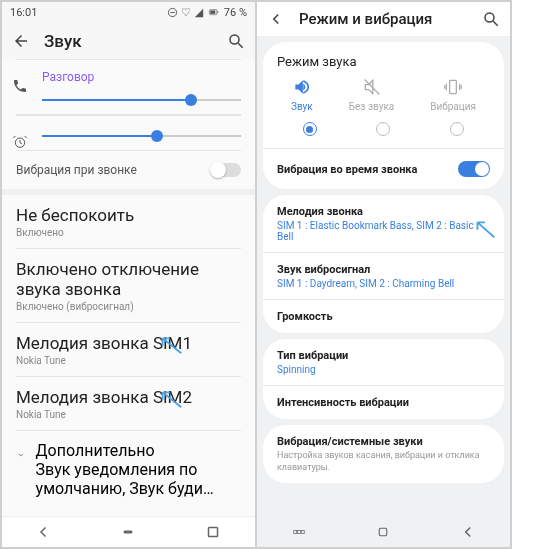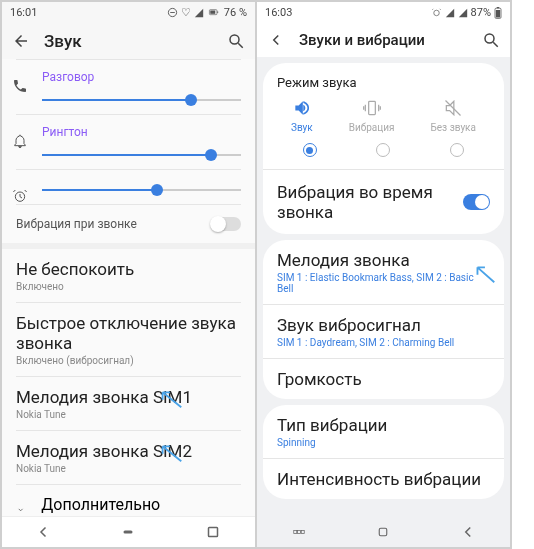--- a/index.html
+++ b/index.html
@@ -24,33 +24,33 @@
 .thumb{position:absolute;top:4px;width:12px;height:12px;border-radius:50%;background:#3a7fe0}
 .row{padding:10px 14px;background:#fff;border-bottom:0}
 .p1 .row{background:transparent}
 .row .t1{font-size:17px;color:#222;margin-bottom:2px}
 .row .t2{font-size:10px;color:#888}
 .toggle-row{display:flex;align-items:center;justify-content:space-between;padding:12px 14px}
 .tg{width:30px;height:14px;border-radius:7px;background:#ddd;position:relative}
 .tg .kn{width:16px;height:16px;border-radius:50%;background:#fff;position:absolute;top:-1px;left:-1px;box-shadow:0 1px 2px rgba(0,0,0,.3)}
 .sep{height:1px;background:#e5e5e5;margin:0 14px}
 .bigsep{height:6px;background:#f0f0f0}
-.exp{display:flex;align-items:flex-start;padding:10px 14px;gap:16px}
+.exp{display:flex;align-items:flex-start;padding:10px 14px;gap:10px}
 .exp .ex-ic{width:16px;margin-top:4px;color:#555}
 .arrow{position:absolute;width:28px;height:28px;pointer-events:none}
 .arrow svg{width:100%;height:100%;stroke:#4aa3e8;stroke-width:2;fill:none}
 .navbar{display:flex;justify-content:space-around;align-items:center;padding:6px 0;border-top:1px solid #eee;background:#fff}
 .navbar .nb{width:18px;height:18px;color:#666}
 
 .p2{background:#f0f1f3}
 .p2 .hdr{background:#fff}
 .p2 .status{background:#fff}
 .card{background:#fff;border-radius:23px;margin:6px 6px;padding:0;overflow:hidden}
 .card .sect{padding:10px 14px}
-.card .t1{font-size:17px;color:#222;font-weight:400}
+.card .t1{font-size:11px;color:#222;font-weight:700}
 .card .sub{font-size:10px;color:#3a7fe0;margin-top:2px}
 .card .subg{font-size:9px;color:#999;margin-top:2px;line-height:1.3}
 .modehdr{font-size:13px;color:#222;padding:12px 14px 4px;font-weight:400}
 .modes{display:flex;justify-content:space-around;padding:4px 10px 8px}
 .mode{display:flex;flex-direction:column;align-items:center;gap:4px;font-size:10px;color:#aaa}
 .mode.active{color:#3a7fe0}
 .mode .mic{width:20px;height:20px}
 .radios{display:flex;justify-content:space-around;padding:2px 10px 12px}
 .rad{width:14px;height:14px;border:1.5px solid #bbb;border-radius:50%;position:relative}
 .rad.sel{border-color:#3a7fe0}
@@ -107,31 +107,20 @@
               <path d="M6.6 10.8c1.4 2.8 3.8 5.1 6.6 6.6l2.2-2.2c.3-.3.7-.4 1-.2 1.1.4 2.4.6 3.6.6.6 0 1 .4 1 1V20c0 .6-.4 1-1 1C10.6 21 3 13.4 3 4c0-.6.4-1 1-1h3.4c.6 0 1 .4 1 1 0 1.2.2 2.5.6 3.6.1.4 0 .8-.2 1l-2.2 2.2z" fill="currentColor"></path>
             </svg></span>
       <div class="lbl">Разговор</div>
       <div class="slider">
             <div class="track"></div>
             <div class="fill" style="width:75%"></div>
             <div class="thumb" style="left:calc(75% - 6px)"></div>
           </div>
     </div>
     <div class="sep"></div>
-    <div class="slot">
-      <span class="rowic"><svg viewBox="0 0 24 24">
-              <path d="M12 22c1.1 0 2-.9 2-2h-4c0 1.1.9 2 2 2zm6-6V11c0-3.1-2.1-5.6-5-6.3V4c0-.6-.4-1-1-1s-1 .4-1 1v.7C8.1 5.4 6 7.9 6 11v5l-2 2v1h16v-1l-2-2z" fill="none" stroke="currentColor" stroke-width="1.5"></path>
-            </svg></span>
-      <div class="lbl">Рингтон</div>
-      <div class="slider">
-            <div class="track"></div>
-            <div class="fill" style="width:85%"></div>
-            <div class="thumb" style="left:calc(85% - 6px)"></div>
-          </div>
-    </div>
     <div class="sep"></div>
     <div class="slot">
       <span class="rowic"><svg viewBox="0 0 24 24">
               <circle cx="12" cy="13" r="7" fill="none" stroke="currentColor" stroke-width="1.5"></circle>
               <path d="M12 9v4l3 2M5 3L2 6M22 6l-3-3" fill="none" stroke="currentColor" stroke-width="1.5"></path>
             </svg></span>
       <div class="slider">
             <div class="track"></div>
             <div class="fill" style="width:58%"></div>
             <div class="thumb" style="left:calc(58% - 6px)"></div>
@@ -144,21 +133,21 @@
             <span class="kn"></span>
           </span>
     </div>
     <div class="bigsep"></div>
     <div class="row">
       <div class="t1">Не беспокоить</div>
       <div class="t2">Включено</div>
     </div>
     <div class="sep"></div>
     <div class="row">
-      <div class="t1">Быстрое отключение звука звонка</div>
+      <div class="t1">Включено отключение звука звонка</div>
       <div class="t2">Включено (вибросигнал)</div>
     </div>
     <div class="sep"></div>
     <div class="row" style="position:relative">
       <div class="t1">Мелодия звонка SIM1</div>
       <div class="t2">Nokia Tune</div>
       <span class="arrow" style="right:70px;top:6px"><svg viewBox="0 0 30 30">
               <path d="M26 26 L6 10 M6 10 L6 18 M6 10 L14 10"></path>
             </svg></span>
     </div>
@@ -188,78 +177,57 @@
     <span class="nb"><svg viewBox="0 0 24 24">
             <rect x="6" y="10" width="12" height="4" rx="2" fill="currentColor"></rect>
           </svg></span>
     <span class="nb"><svg viewBox="0 0 24 24">
             <rect x="6" y="6" width="12" height="12" rx="1" fill="none" stroke="currentColor" stroke-width="2"></rect>
           </svg></span>
   </div>
 </div>
 
 <div class="phone p2">
-  <div class="status">
-    <span>16:03</span>
-    <span class="right">
-      <svg viewBox="0 0 24 24" width="11" height="11">
-            <circle cx="12" cy="13" r="6" fill="none" stroke="#555" stroke-width="1.5"></circle>
-            <path d="M5 4l-2 2M21 6l-2-2" stroke="#555" stroke-width="1.5"></path>
-          </svg>
-      <svg viewBox="0 0 24 24" width="10" height="10">
-            <path d="M2 22h20V2z" fill="#555"></path>
-          </svg>
-      <svg viewBox="0 0 24 24" width="10" height="10">
-            <path d="M2 22h20V2z" fill="#555"></path>
-          </svg>
-      <span>87%</span>
-      <svg viewBox="0 0 12 20" width="8" height="12">
-            <rect x="1" y="2" width="10" height="17" rx="2" fill="none" stroke="#555" stroke-width="1.3"></rect>
-            <rect x="2.5" y="5" width="7" height="12.5" fill="#555"></rect>
-            <rect x="4" y="0" width="4" height="2" fill="#555"></rect>
-          </svg>
-    </span>
-  </div>
   <div class="hdr">
     <span class="ic">
           <svg viewBox="0 0 24 24">
             <path d="M15 6l-6 6 6 6" fill="none" stroke="currentColor" stroke-width="2"></path>
           </svg>
         </span>
-    <span class="ttl" style="font-size:15px">Звуки и вибрации</span>
+    <span class="ttl" style="font-size:15px">Режим и вибрация</span>
     <span class="ic">
           <svg viewBox="0 0 24 24">
             <circle cx="10" cy="10" r="6" fill="none" stroke="currentColor" stroke-width="2"></circle>
             <line x1="15" y1="15" x2="21" y2="21" stroke="currentColor" stroke-width="2"></line>
           </svg>
         </span>
   </div>
   <div class="content">
     <div class="card">
       <div class="modehdr">Режим звука</div>
       <div class="modes">
         <div class="mode active">
           <span class="mic"><svg viewBox="0 0 24 24">
                   <path d="M4 9v6h4l5 5V4L8 9H4zm12 3c0-1.8-1-3.3-2.5-4v8c1.5-.7 2.5-2.2 2.5-4zm-2.5-8v2c3 .9 5 3.6 5 6s-2 5.1-5 6v2c4-.9 7-4.1 7-8s-3-7.1-7-8z" fill="currentColor"></path>
                 </svg></span>
           <span>Звук</span>
         </div>
         <div class="mode">
           <span class="mic"><svg viewBox="0 0 24 24">
+                  <path d="M4 9v6h4l5 5V4L8 9H4z" fill="none" stroke="currentColor" stroke-width="1.5"></path>
+                  <line x1="3" y1="3" x2="21" y2="21" stroke="currentColor" stroke-width="1.5"></line>
+                </svg></span>
+          <span>Без звука</span>
+        </div>
+        <div class="mode">
+          <span class="mic"><svg viewBox="0 0 24 24">
                   <rect x="8" y="4" width="8" height="16" rx="1" fill="none" stroke="currentColor" stroke-width="1.5"></rect>
                   <path d="M4 8v8M2 10v4M20 8v8M22 10v4" stroke="currentColor" stroke-width="1.5"></path>
                 </svg></span>
           <span>Вибрация</span>
-        </div>
-        <div class="mode">
-          <span class="mic"><svg viewBox="0 0 24 24">
-                  <path d="M4 9v6h4l5 5V4L8 9H4z" fill="none" stroke="currentColor" stroke-width="1.5"></path>
-                  <line x1="3" y1="3" x2="21" y2="21" stroke="currentColor" stroke-width="1.5"></line>
-                </svg></span>
-          <span>Без звука</span>
         </div>
       </div>
       <div class="radios">
         <span class="rad sel"></span>
         <span class="rad"></span>
         <span class="rad"></span>
       </div>
       <div class="sep"></div>
       <div class="inrow">
         <span class="t1">Вибрация во время звонка</span>
@@ -292,20 +260,26 @@
       <div class="sect">
         <div class="t1">Тип вибрации</div>
         <div class="sub">Spinning</div>
       </div>
       <div class="sep"></div>
       <div class="sect">
         <div class="t1">Интенсивность вибрации</div>
       </div>
     </div>
 
+    <div class="card">
+      <div class="sect">
+        <div class="t1">Вибрация/системные звуки</div>
+        <div class="subg">Настройка звуков касания, вибрации и отклика клавиатуры.</div>
+      </div>
+    </div>
   </div>
   <div class="navbar">
     <span class="nb"><svg viewBox="0 0 24 24">
             <rect x="5" y="10" width="4" height="4" stroke="currentColor" fill="none"></rect>
             <rect x="10" y="10" width="4" height="4" stroke="currentColor" fill="none"></rect>
             <rect x="15" y="10" width="4" height="4" stroke="currentColor" fill="none"></rect>
           </svg></span>
     <span class="nb"><svg viewBox="0 0 24 24">
             <rect x="7" y="7" width="10" height="10" rx="2" fill="none" stroke="currentColor" stroke-width="1.5"></rect>
           </svg></span>

